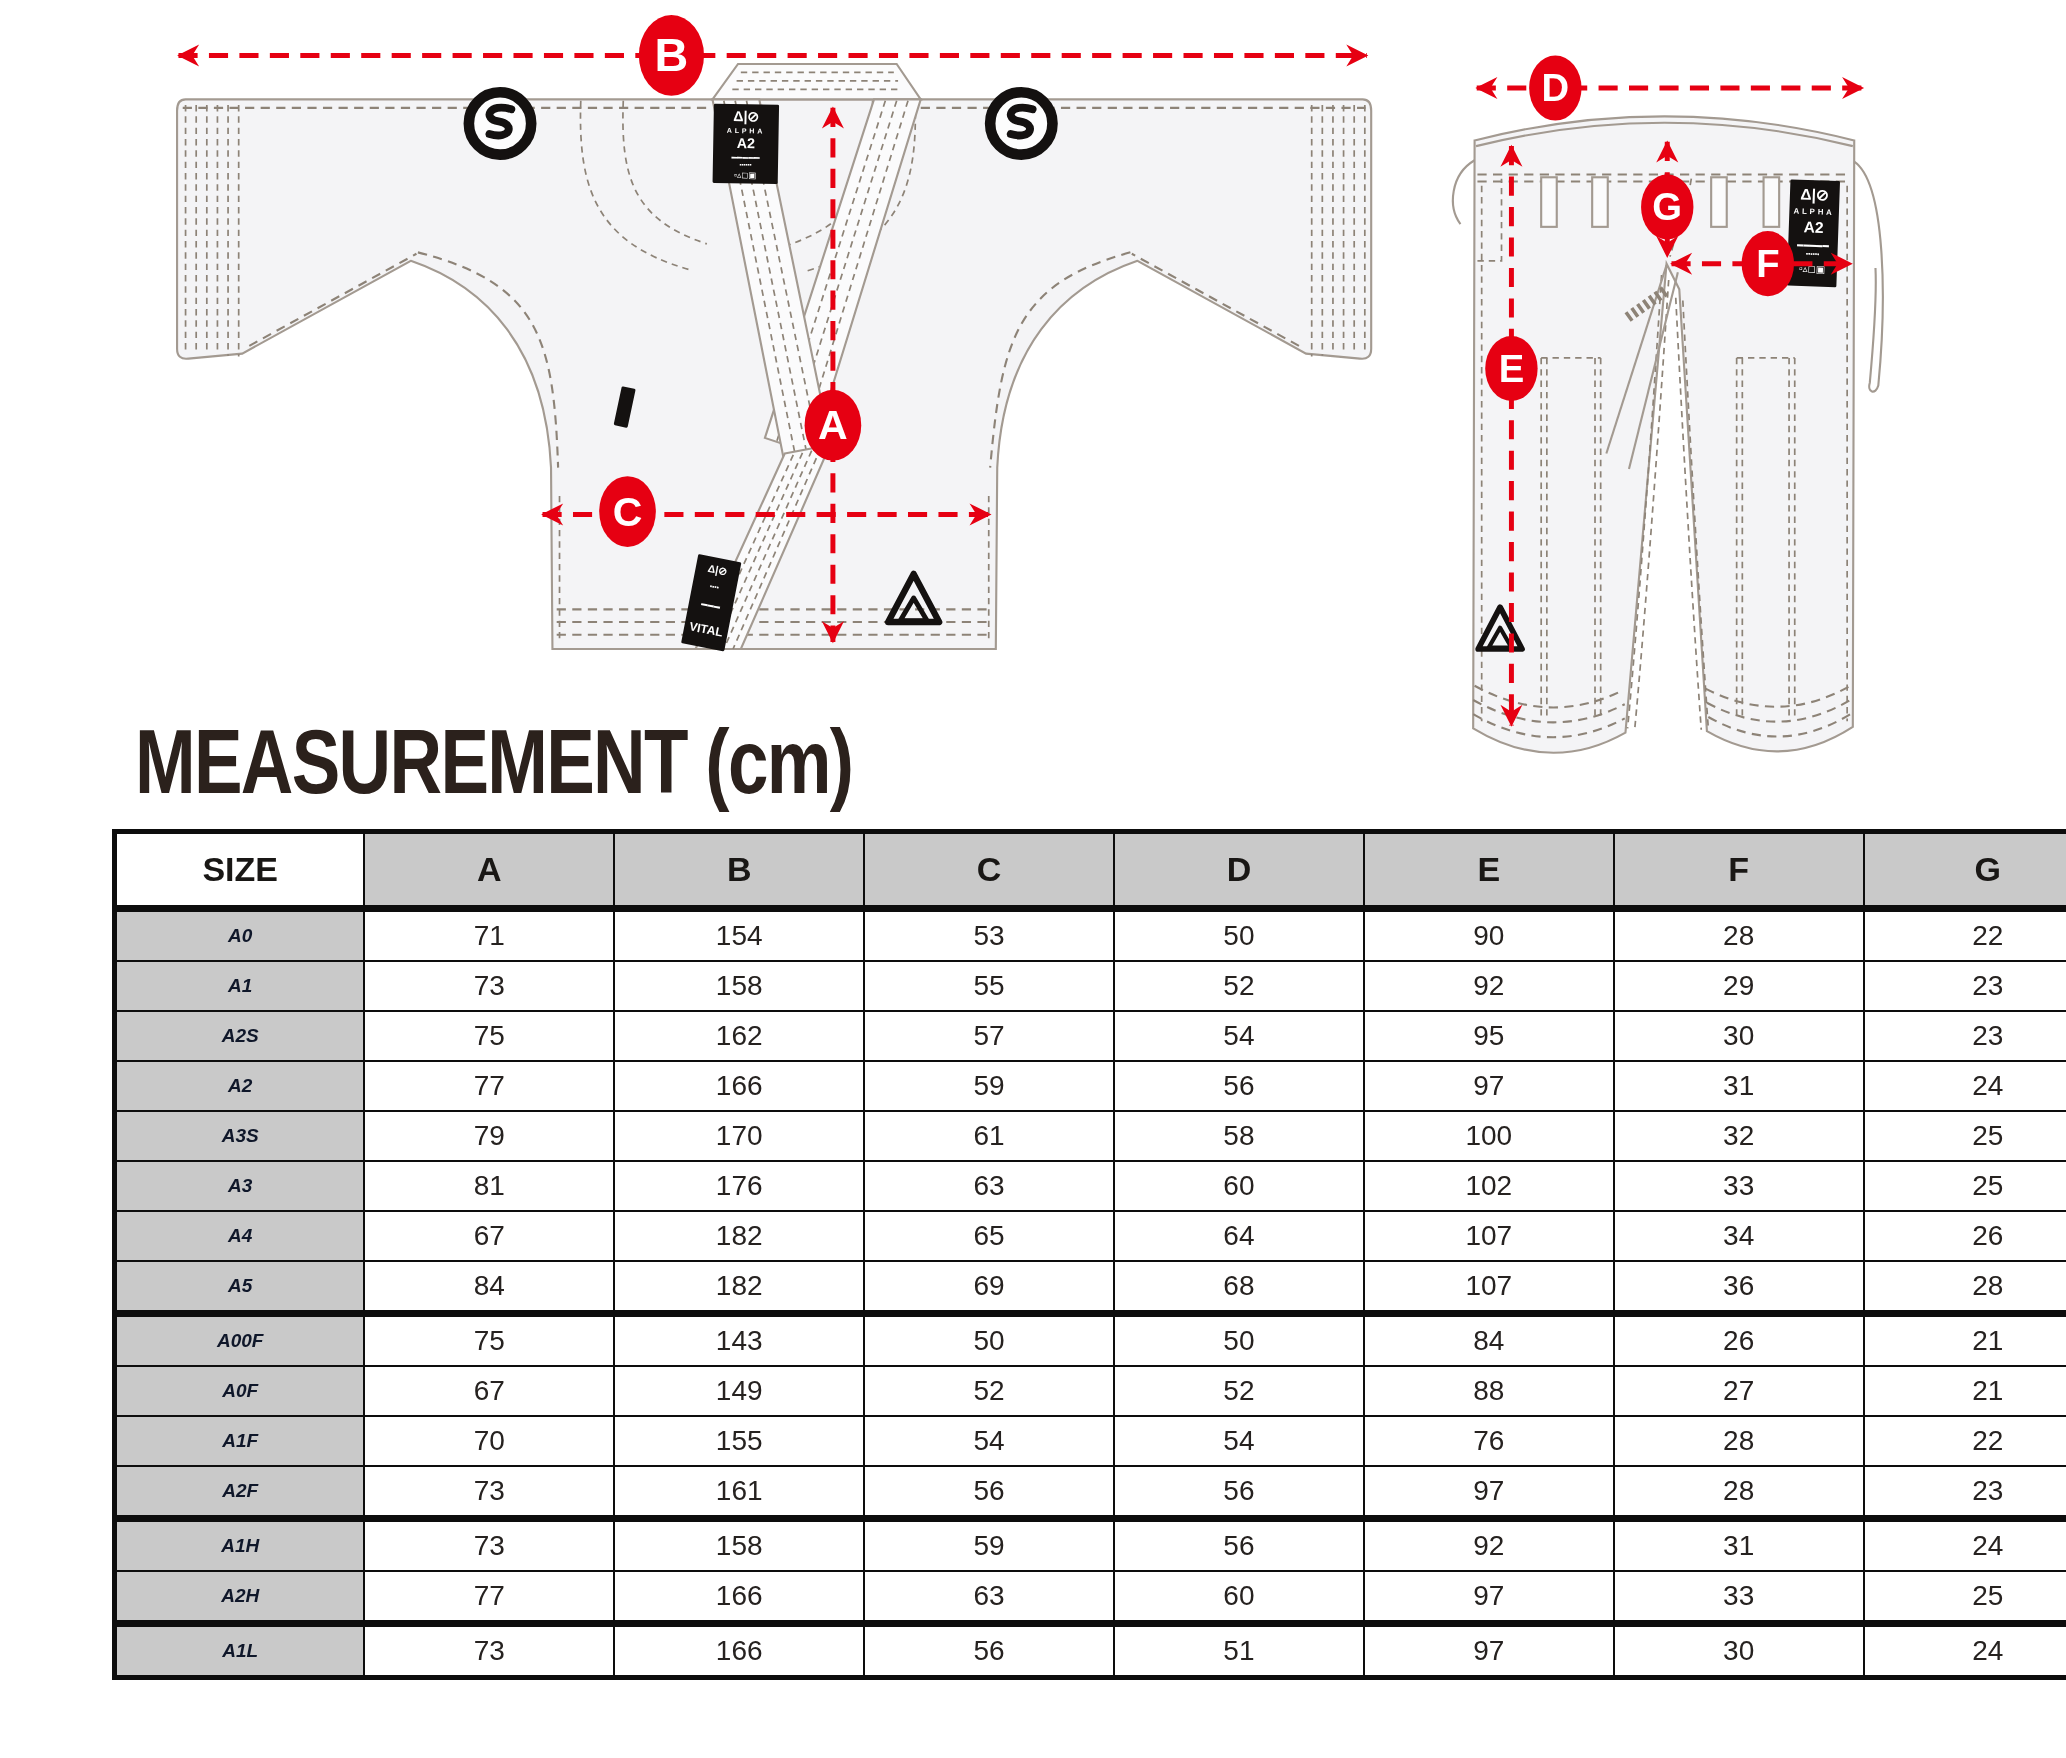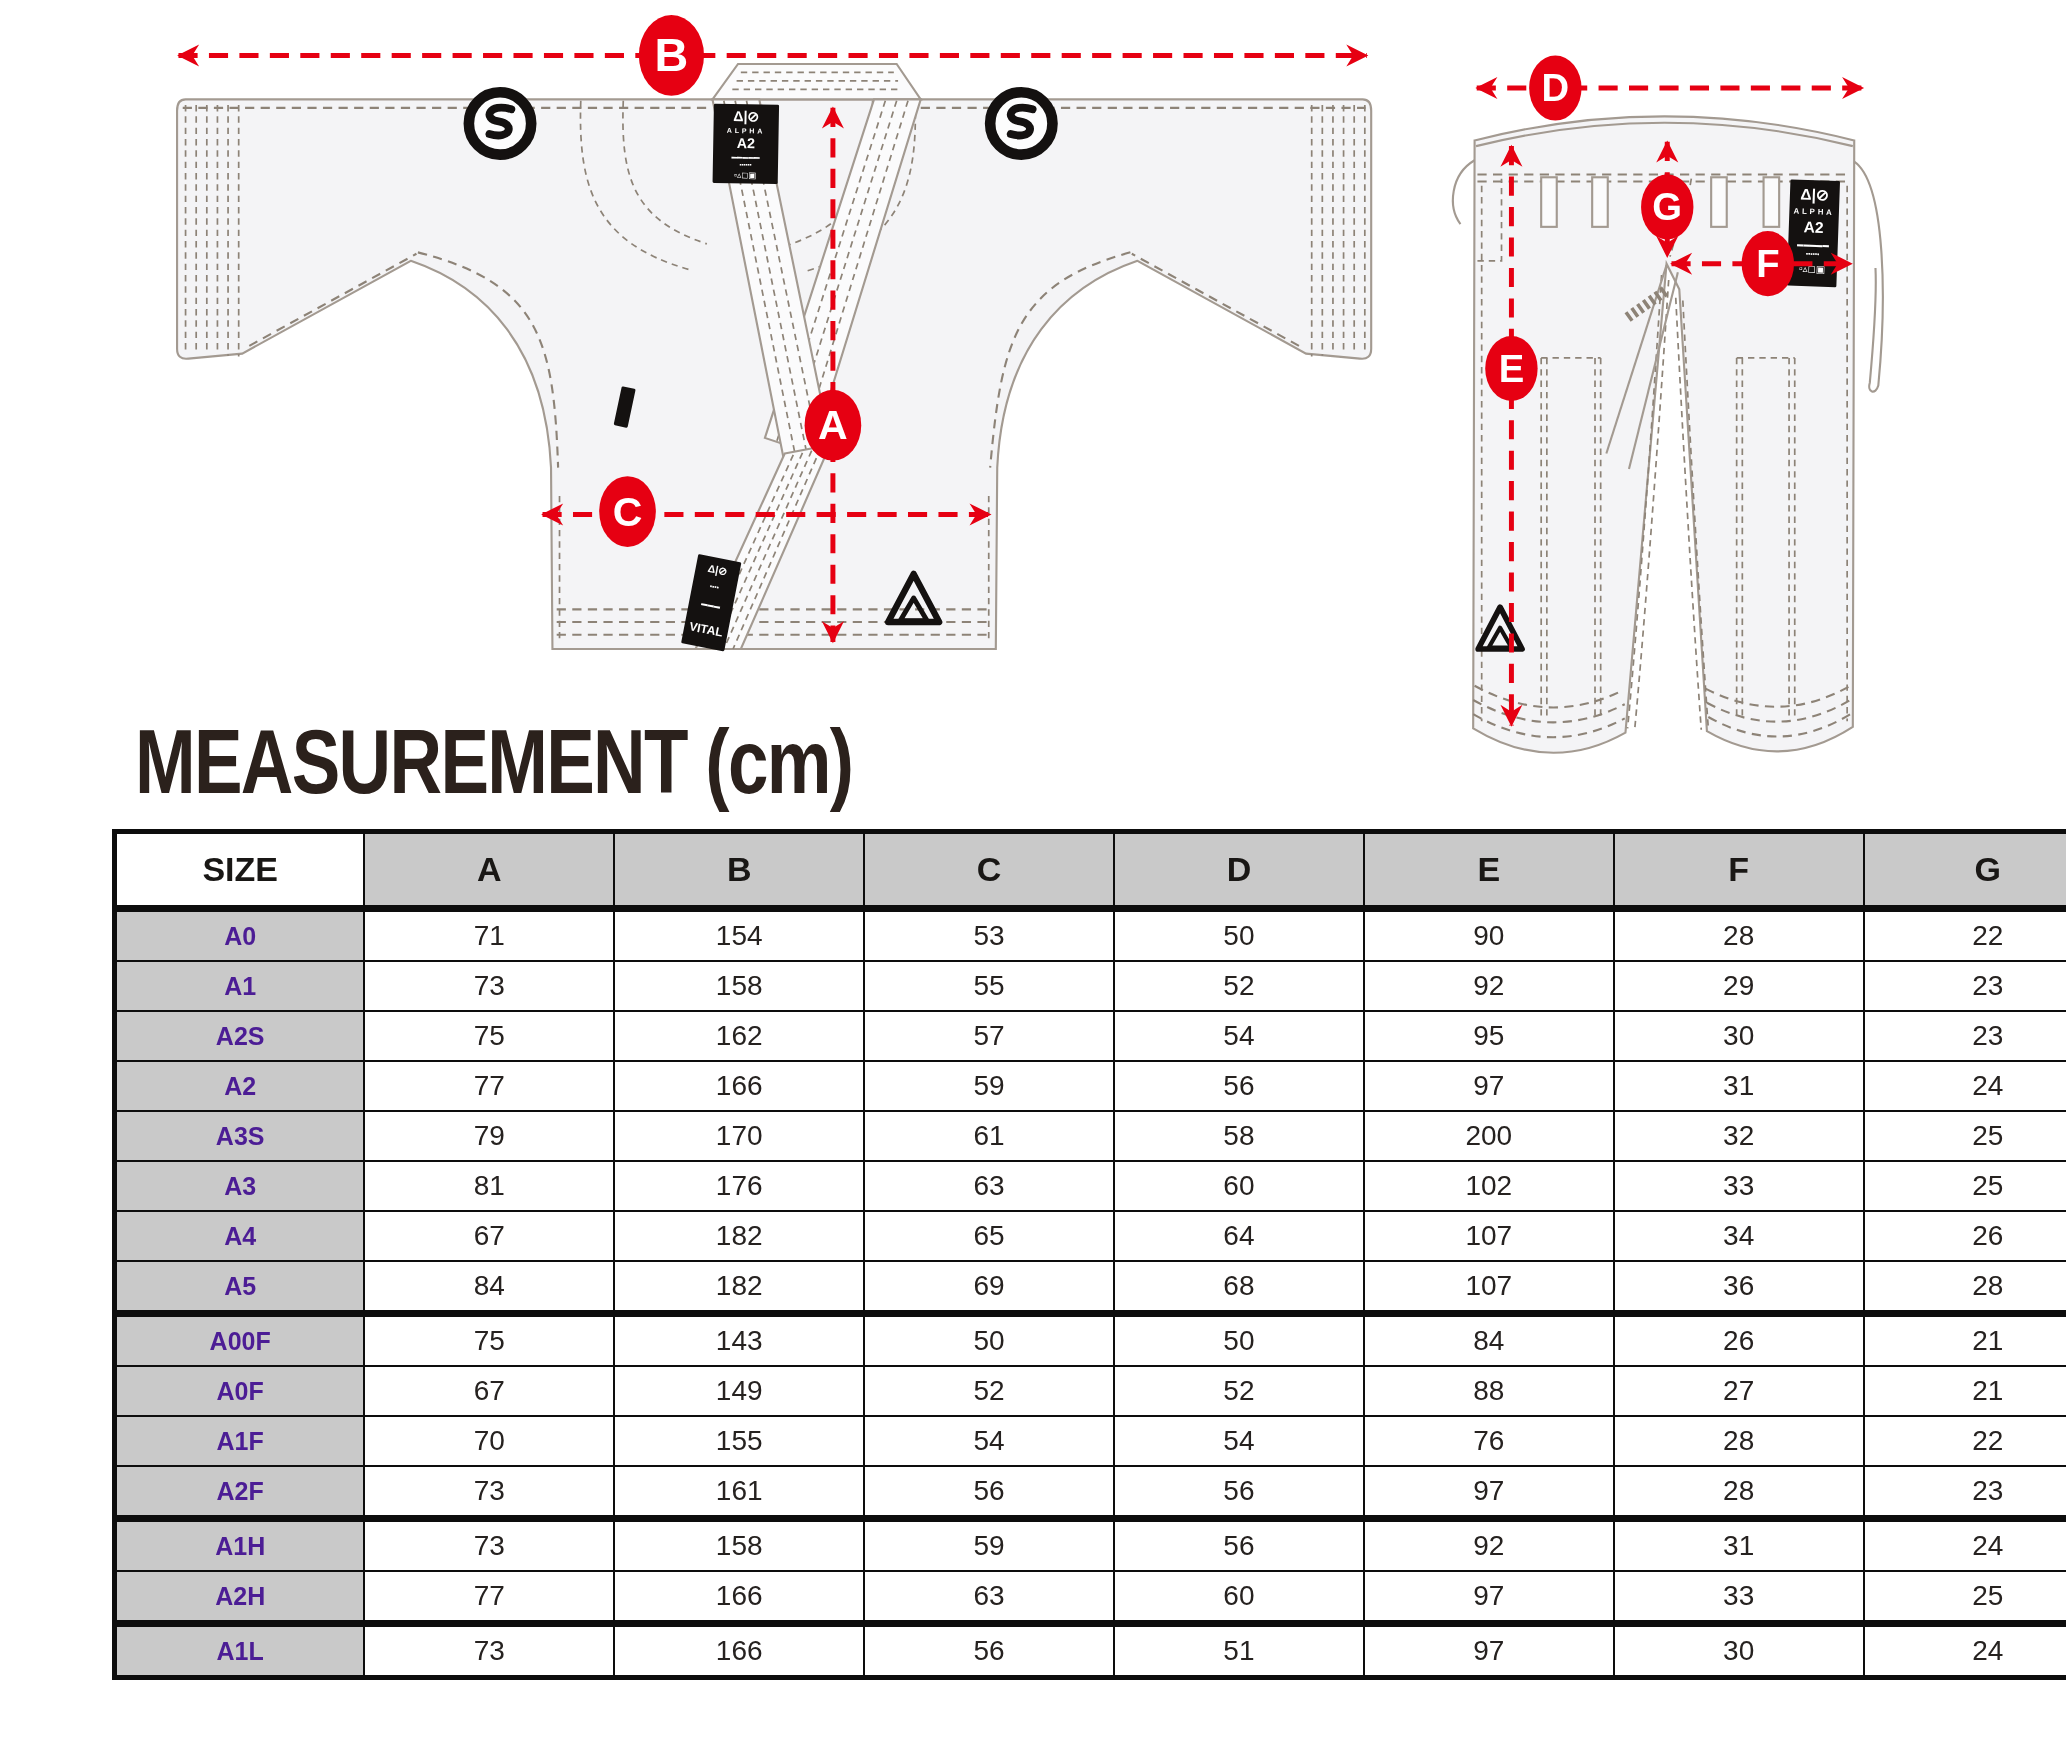--- a/index.html
+++ b/index.html
@@ -26,21 +26,21 @@
     color:#2b211c; letter-spacing:-2.1px; white-space:nowrap; transform:scaleX(0.80); transform-origin:left center;}
 
   table.sizes{position:absolute; left:112px; top:829px; width:2004px; table-layout:fixed;
     border-collapse:collapse; border:5px solid #0d0d0d;}
   table.sizes th, table.sizes td{border:2.1px solid #0d0d0d; border-top-width:2.8px; border-bottom-width:2.8px;
     text-align:center; vertical-align:middle; padding:0; overflow:hidden;}
   table.sizes thead th{height:71px; background:#c9c9c9; font-size:34px; font-weight:bold; color:#191715;
     border-bottom-width:7.8px;}
   table.sizes thead th.size-head{background:#ffffff;}
   table.sizes tbody td{height:48px; background:#ffffff; font-size:28px; font-weight:400; color:#262220;}
-  table.sizes tbody td.size-cell{background:#c9c9c9; font-weight:bold; font-size:25px; color:#4c1d95;}
+  table.sizes tbody td.size-cell{background:#c9c9c9; font-weight:bold; font-size:19px; color:#0f172a;font-style:italic;}
   table.sizes tbody tr.group-start td{border-top-width:7.8px;}
 </style>
 </head>
 <body>
 
 <div class="page">
 
   <svg class="diagrams" viewBox="0 0 2917 1160">
     <defs>
       <marker id="ah" viewBox="0 0 18 20" refX="16" refY="10" markerWidth="5" markerHeight="5.6" orient="auto-start-reverse">
@@ -322,21 +322,21 @@
       <td class="val-cell">97</td>
       <td class="val-cell">31</td>
       <td class="val-cell">24</td>
     </tr>
         <tr>
       <td class="size-cell">A3S</td>
       <td class="val-cell">79</td>
       <td class="val-cell">170</td>
       <td class="val-cell">61</td>
       <td class="val-cell">58</td>
-      <td class="val-cell">200</td>
+      <td class="val-cell">100</td>
       <td class="val-cell">32</td>
       <td class="val-cell">25</td>
     </tr>
         <tr>
       <td class="size-cell">A3</td>
       <td class="val-cell">81</td>
       <td class="val-cell">176</td>
       <td class="val-cell">63</td>
       <td class="val-cell">60</td>
       <td class="val-cell">102</td>

